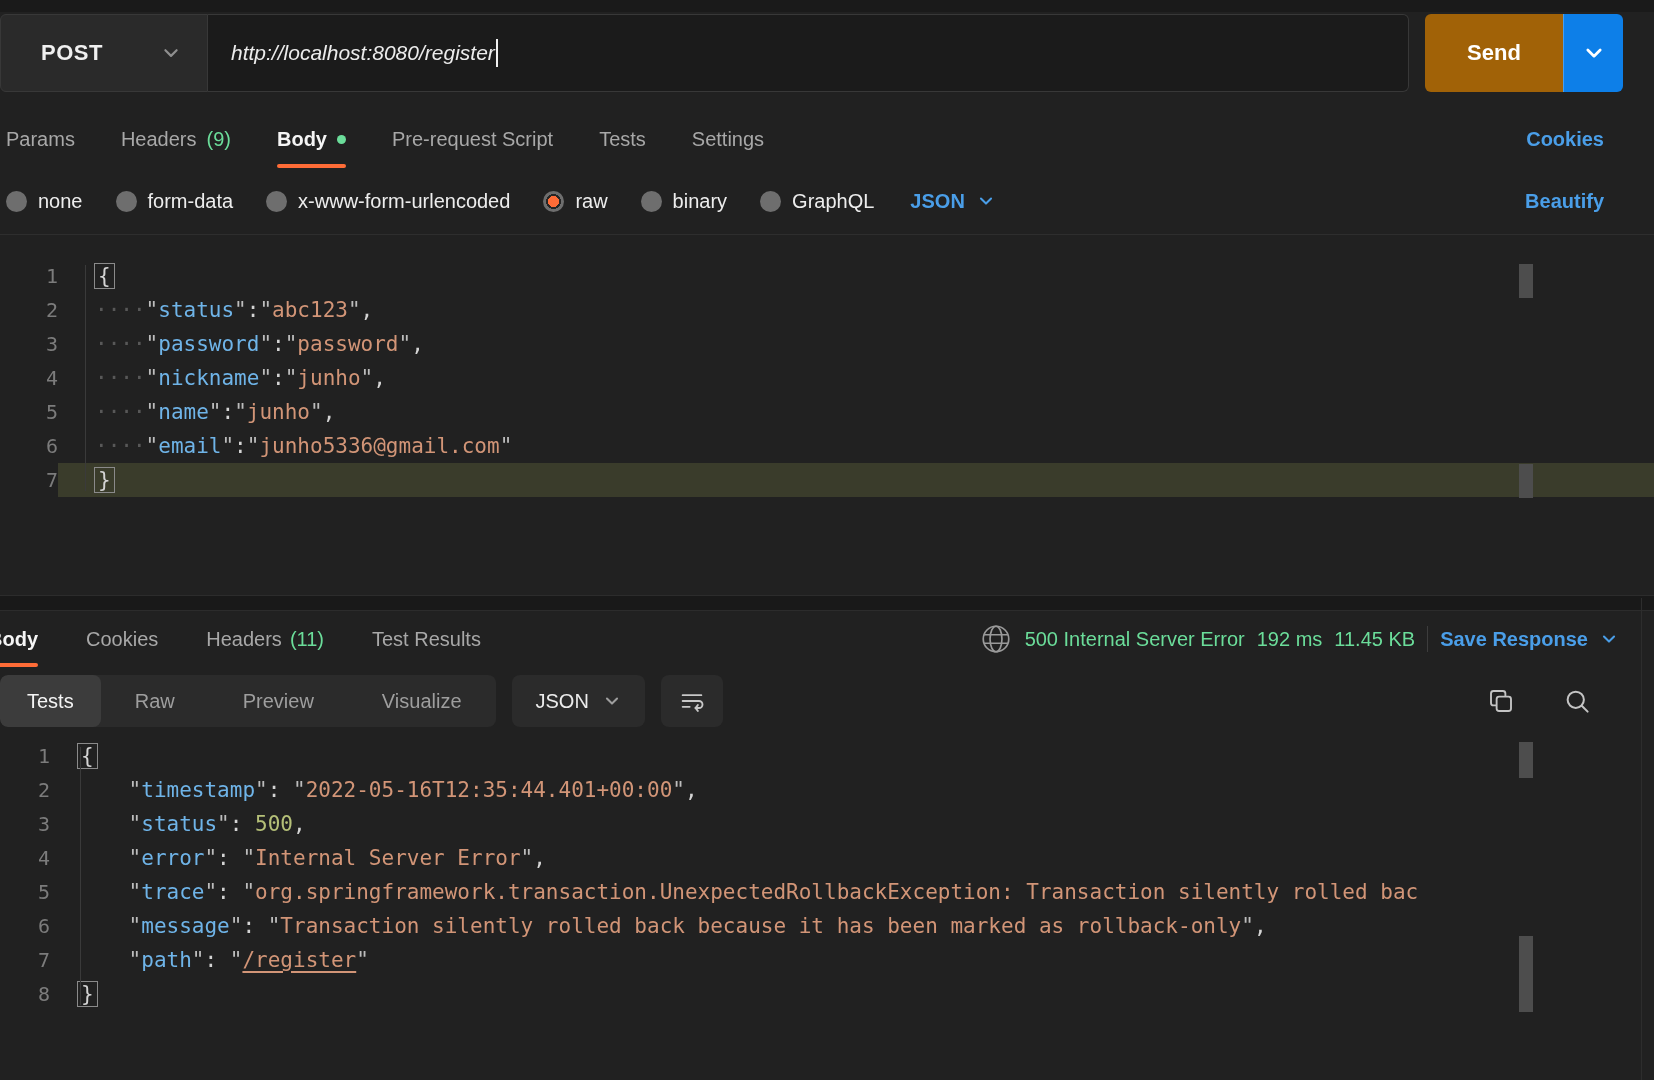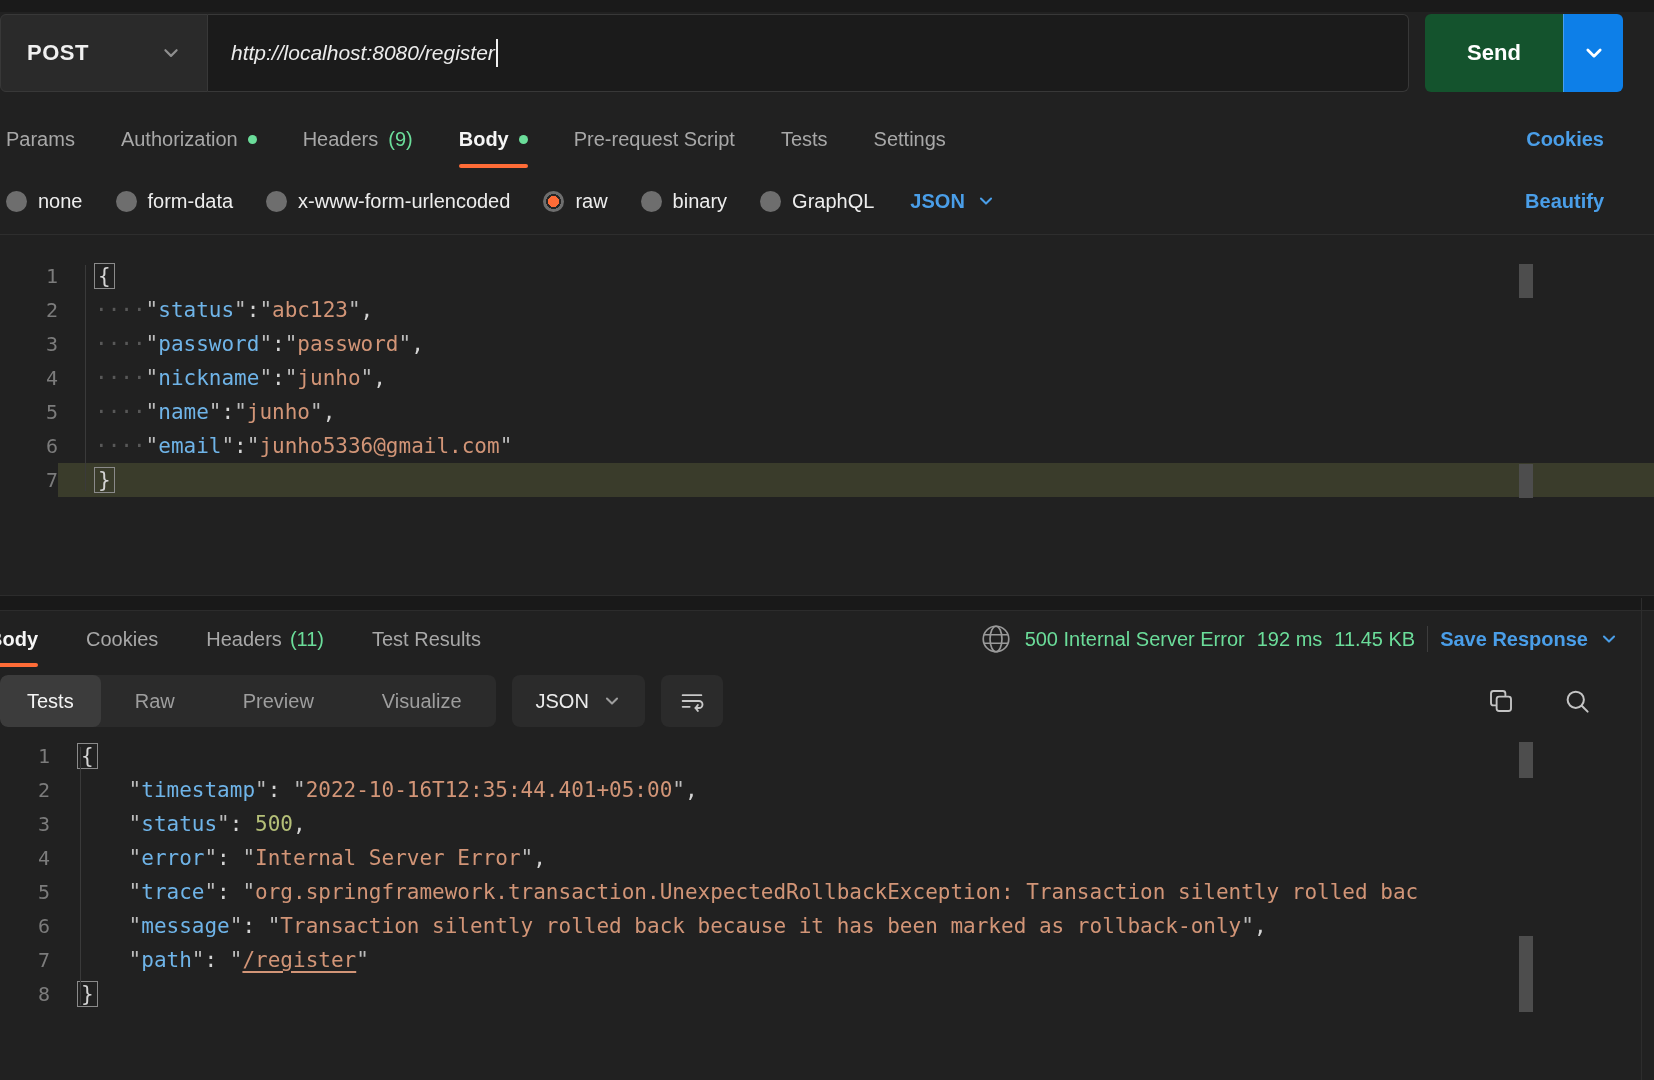--- a/index.html
+++ b/index.html
@@ -4,27 +4,27 @@
 <style>
   *{margin:0;padding:0;box-sizing:border-box;}
   html,body{width:1654px;height:1080px;overflow:hidden;background:#212121;}
   #app{position:relative;width:1654px;height:1080px;background:#212121;
        font-family:"Liberation Sans",sans-serif;color:#e0e0e0;}
 
   .topstrip{height:12px;background:#1a1a1a;}
   .urlrow{display:flex;align-items:stretch;height:78px;margin:2px 31px 18px 0;}
   .method{width:208px;background:#2a2a2a;border:1px solid #383838;border-radius:6px 0 0 6px;
           display:flex;align-items:center;padding:0 26px;cursor:pointer;}
-  .method-label{font-size:22px;font-weight:700;color:#f0f0f0;letter-spacing:.5px;}
+  .method-label{font-size:22px;font-weight:700;color:#f0f0f0;letter-spacing:.5px;margin-left:14px;}
   .method .chev{margin-left:auto;color:#8f8f8f;}
   .url{flex:1;background:#1b1b1b;border:1px solid #383838;border-left:none;border-radius:0 6px 6px 0;
        display:flex;align-items:center;padding:0 23px;font-size:21px;color:#ececec;font-style:italic;}
   .cursor{display:inline-block;width:2px;height:28px;background:#f0f0f0;margin-left:1px;}
   .send{display:flex;margin-left:16px;width:198px;border-radius:6px;overflow:hidden;flex:none;}
-  .send-main{flex:1;background:#14532d;display:flex;align-items:center;justify-content:center;
+  .send-main{flex:1;background:#a16207;display:flex;align-items:center;justify-content:center;
              font-size:22px;font-weight:700;color:#fff;cursor:pointer;}
   .send-caret{width:60px;background:#0d7fe8;border-left:1px solid rgba(255,255,255,.25);
               display:flex;align-items:center;justify-content:center;color:#fff;cursor:pointer;}
 
   .tabs{display:flex;align-items:center;height:58px;padding:0 50px 0 6px;}
   .tab{position:relative;height:100%;display:flex;align-items:center;gap:10px;margin-right:46px;
        font-size:20px;color:#a8a8a8;cursor:pointer;white-space:nowrap;}
   .tab.active{color:#f5f5f5;font-weight:600;}
   .tab.active::after{content:"";position:absolute;left:0;right:0;bottom:0;height:4px;border-radius:2px;background:#ff6c37;}
   .gdot{width:9px;height:9px;border-radius:50%;background:#6bdd9a;flex:none;}
@@ -132,24 +132,20 @@
           </svg>
       </div>
     </div>
   </div>
 
   <div class="tabs">
     <div class="tab">
       <span>Params</span>
     </div>
     <div class="tab">
-      <span>Authorization</span>
-      <span class="gdot"></span>
-    </div>
-    <div class="tab">
       <span>Headers</span>
       <span class="count">(9)</span>
     </div>
     <div class="tab active">
       <span>Body</span>
       <span class="gdot"></span>
     </div>
     <div class="tab">
       <span>Pre-request Script</span>
     </div>
@@ -328,21 +324,21 @@
     <div id="res-code" class="lines">
         <div class="cl">
           <span class="gut">1</span>
           <span class="codewrap">
             <span class="code"><span class="tk-b bx">{</span></span>
           </span>
         </div>
         <div class="cl">
           <span class="gut">2</span>
           <span class="codewrap">
-            <span class="code"><span class="tk-w">    </span><span class="tk-q">"</span><span class="tk-k">timestamp</span><span class="tk-q">"</span><span class="tk-b">: </span><span class="tk-q">"</span><span class="tk-s">2022-10-16T12:35:44.401+05:00</span><span class="tk-q">"</span><span class="tk-b">,</span></span>
+            <span class="code"><span class="tk-w">    </span><span class="tk-q">"</span><span class="tk-k">timestamp</span><span class="tk-q">"</span><span class="tk-b">: </span><span class="tk-q">"</span><span class="tk-s">2022-05-16T12:35:44.401+00:00</span><span class="tk-q">"</span><span class="tk-b">,</span></span>
           </span>
         </div>
         <div class="cl">
           <span class="gut">3</span>
           <span class="codewrap">
             <span class="code"><span class="tk-w">    </span><span class="tk-q">"</span><span class="tk-k">status</span><span class="tk-q">"</span><span class="tk-b">: </span><span class="tk-num">500</span><span class="tk-b">,</span></span>
           </span>
         </div>
         <div class="cl">
           <span class="gut">4</span>

